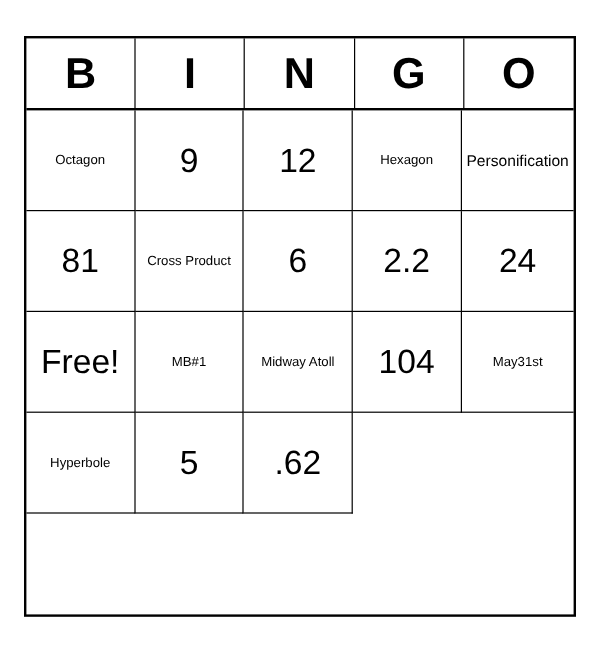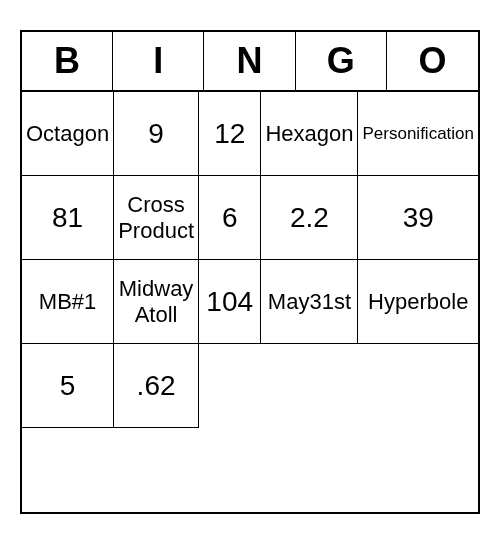--- a/index.html
+++ b/index.html
@@ -62,25 +62,25 @@
     .bingo-cell:nth-child(5n) {
       border-right: none;
     }
 
     .bingo-cell:nth-child(n+21) {
       border-bottom: none;
       margin-left: 28px;
     }
 
     .bingo-cell.small-text {
-      font-size: 17px;
+      font-size: 13px;
     }
 
     .bingo-cell.medium-text {
-      font-size: 22px;
+      font-size: 11px;
     }
 
     .bingo-cell.large-text {
       font-size: 28px;
     }
   </style>
 </head>
 <body>
 
 <div class="bingo-card">
@@ -94,21 +94,22 @@
   <div class="bingo-grid">
   <div class="bingo-cell medium-text">Octagon</div>
       <div class="bingo-cell large-text">9</div>
       <div class="bingo-cell large-text">12</div>
       <div class="bingo-cell medium-text">Hexagon</div>
       <div class="bingo-cell small-text">Personification</div>
       <div class="bingo-cell large-text">81</div>
       <div class="bingo-cell medium-text">Cross Product</div>
       <div class="bingo-cell large-text">6</div>
       <div class="bingo-cell large-text">2.2</div>
-      <div class="bingo-cell large-text">39</div>
+      <div class="bingo-cell large-text">24</div>
+      <div class="bingo-cell large-text">Free!</div>
       <div class="bingo-cell medium-text">MB#1</div>
       <div class="bingo-cell medium-text">Midway Atoll</div>
       <div class="bingo-cell large-text">104</div>
       <div class="bingo-cell medium-text">May31st</div>
       <div class="bingo-cell medium-text">Hyperbole</div>
       <div class="bingo-cell large-text">5</div>
       <div class="bingo-cell large-text">.62</div>
     </div>
 </div>
 

